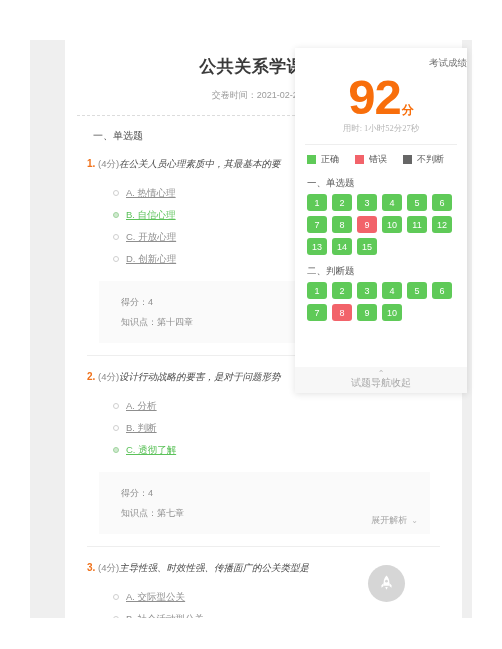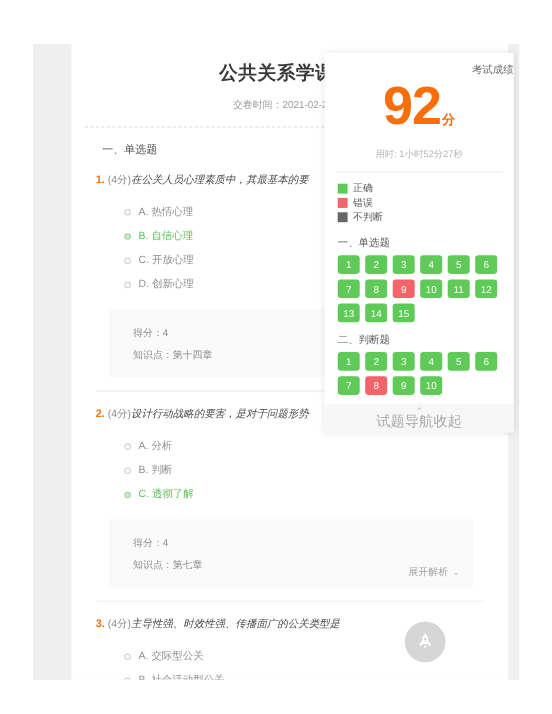--- a/index.html
+++ b/index.html
@@ -50,20 +50,21 @@
   .q-num { color: #f0711a; font-weight: bold; font-size: 10px; }
   .q-score-tag { color: #8c8c8c; }
   .q-text { color: #4a4a4a; font-style: italic; }
 
   .options { margin-top: 11px; }
   .opt {
     display: flex; align-items: center;
     font-size: 9.5px; color: #8f8f8f;
     line-height: 14px; padding: 4px 0 4px 26px;
     white-space: nowrap;
+    text-decoration: underline;
   }
   .radio {
     width: 6px; height: 6px; border-radius: 50%;
     border: 1px solid #cfcfcf; background: #fff;
     margin-right: 7px; flex: none;
   }
   .opt.chosen { color: #5cc25a; }
   .opt.chosen .radio { border-color: #9fd49e; background: #cfe9ce; }
 
   .answer-box {
@@ -88,24 +89,24 @@
     box-shadow: 0 1px 7px rgba(0,0,0,.12);
     z-index: 20;
   }
   .nav-head { padding: 9px 0 0 12px; font-size: 9.5px; color: #6f6f6f; text-align: right; }
   .score-wrap { text-align: center; padding-top: 8px; }
   .score-num {
     font-size: 49px; font-weight: bold; color: #f86e0b;
     letter-spacing: -1px; line-height: 38px; display: inline-block;
   }
   .score-unit { font-size: 12px; color: #f86e0b; font-weight: bold; margin-left: 1px; }
-  .time-used { font-size: 8.5px; color: #b6b6b6; margin-top: 17px; }
+  .time-used { font-size: 8.5px; color: #b6b6b6; margin-top: 4px; font-family: Liberation Serif, serif; }
   .nav-hr { margin: 9px 10px 0 10px; border-top: 1px solid #eeeeee; height: 0; }
 
-  .legend { display: flex; align-items: flex-start; padding: 8px 0 0 12px; flex-direction: column; }
+  .legend { display: flex; align-items: flex-end; padding: 8px 0 0 12px; }
   .legend-item { display: flex; align-items: center; margin-right: 16px; }
   .legend-sw { width: 9px; height: 9px; margin-right: 5px; flex: none; }
   .legend-label { font-size: 9px; color: #5a5a5a; white-space: nowrap; }
 
   .nav-body { padding: 6px 10px 0 12px; }
   .nav-group-title { font-size: 9.5px; color: #5a5a5a; margin: 5px 0 4px 0; }
   .nav-grid { display: flex; flex-wrap: wrap; }
   .nav-cell {
     width: 20px; height: 17px; margin: 0 5px 5px 0;
     border-radius: 3px; color: #fff; font-size: 9px;
@@ -115,21 +116,21 @@
   .nav-cell.ok { background: #5fca58; }
   .nav-cell.bad { background: #f2636a; }
 
   .nav-foot {
     position: absolute; left: 0; bottom: 0; width: 100%;
     height: 26px; background: #f7f7f7;
     display: flex; align-items: center; justify-content: center;
     flex-direction: column;
   }
   .nav-foot .chev-up { font-size: 8px; color: #b9b9b9; line-height: 6px; }
-  .nav-foot .foot-text { font-size: 13px; color: #a9a9a9; line-height: 12px; }
+  .nav-foot .foot-text { font-size: 10px; color: #a9a9a9; line-height: 12px; }
 
   
   .rocket-btn {
     position: absolute; left: 368px; top: 565px;
     width: 37px; height: 37px; border-radius: 50%;
     background: #d6d6d6;
     display: flex; align-items: center; justify-content: center;
     z-index: 15;
   }
   .rocket-btn svg { display: block; }

